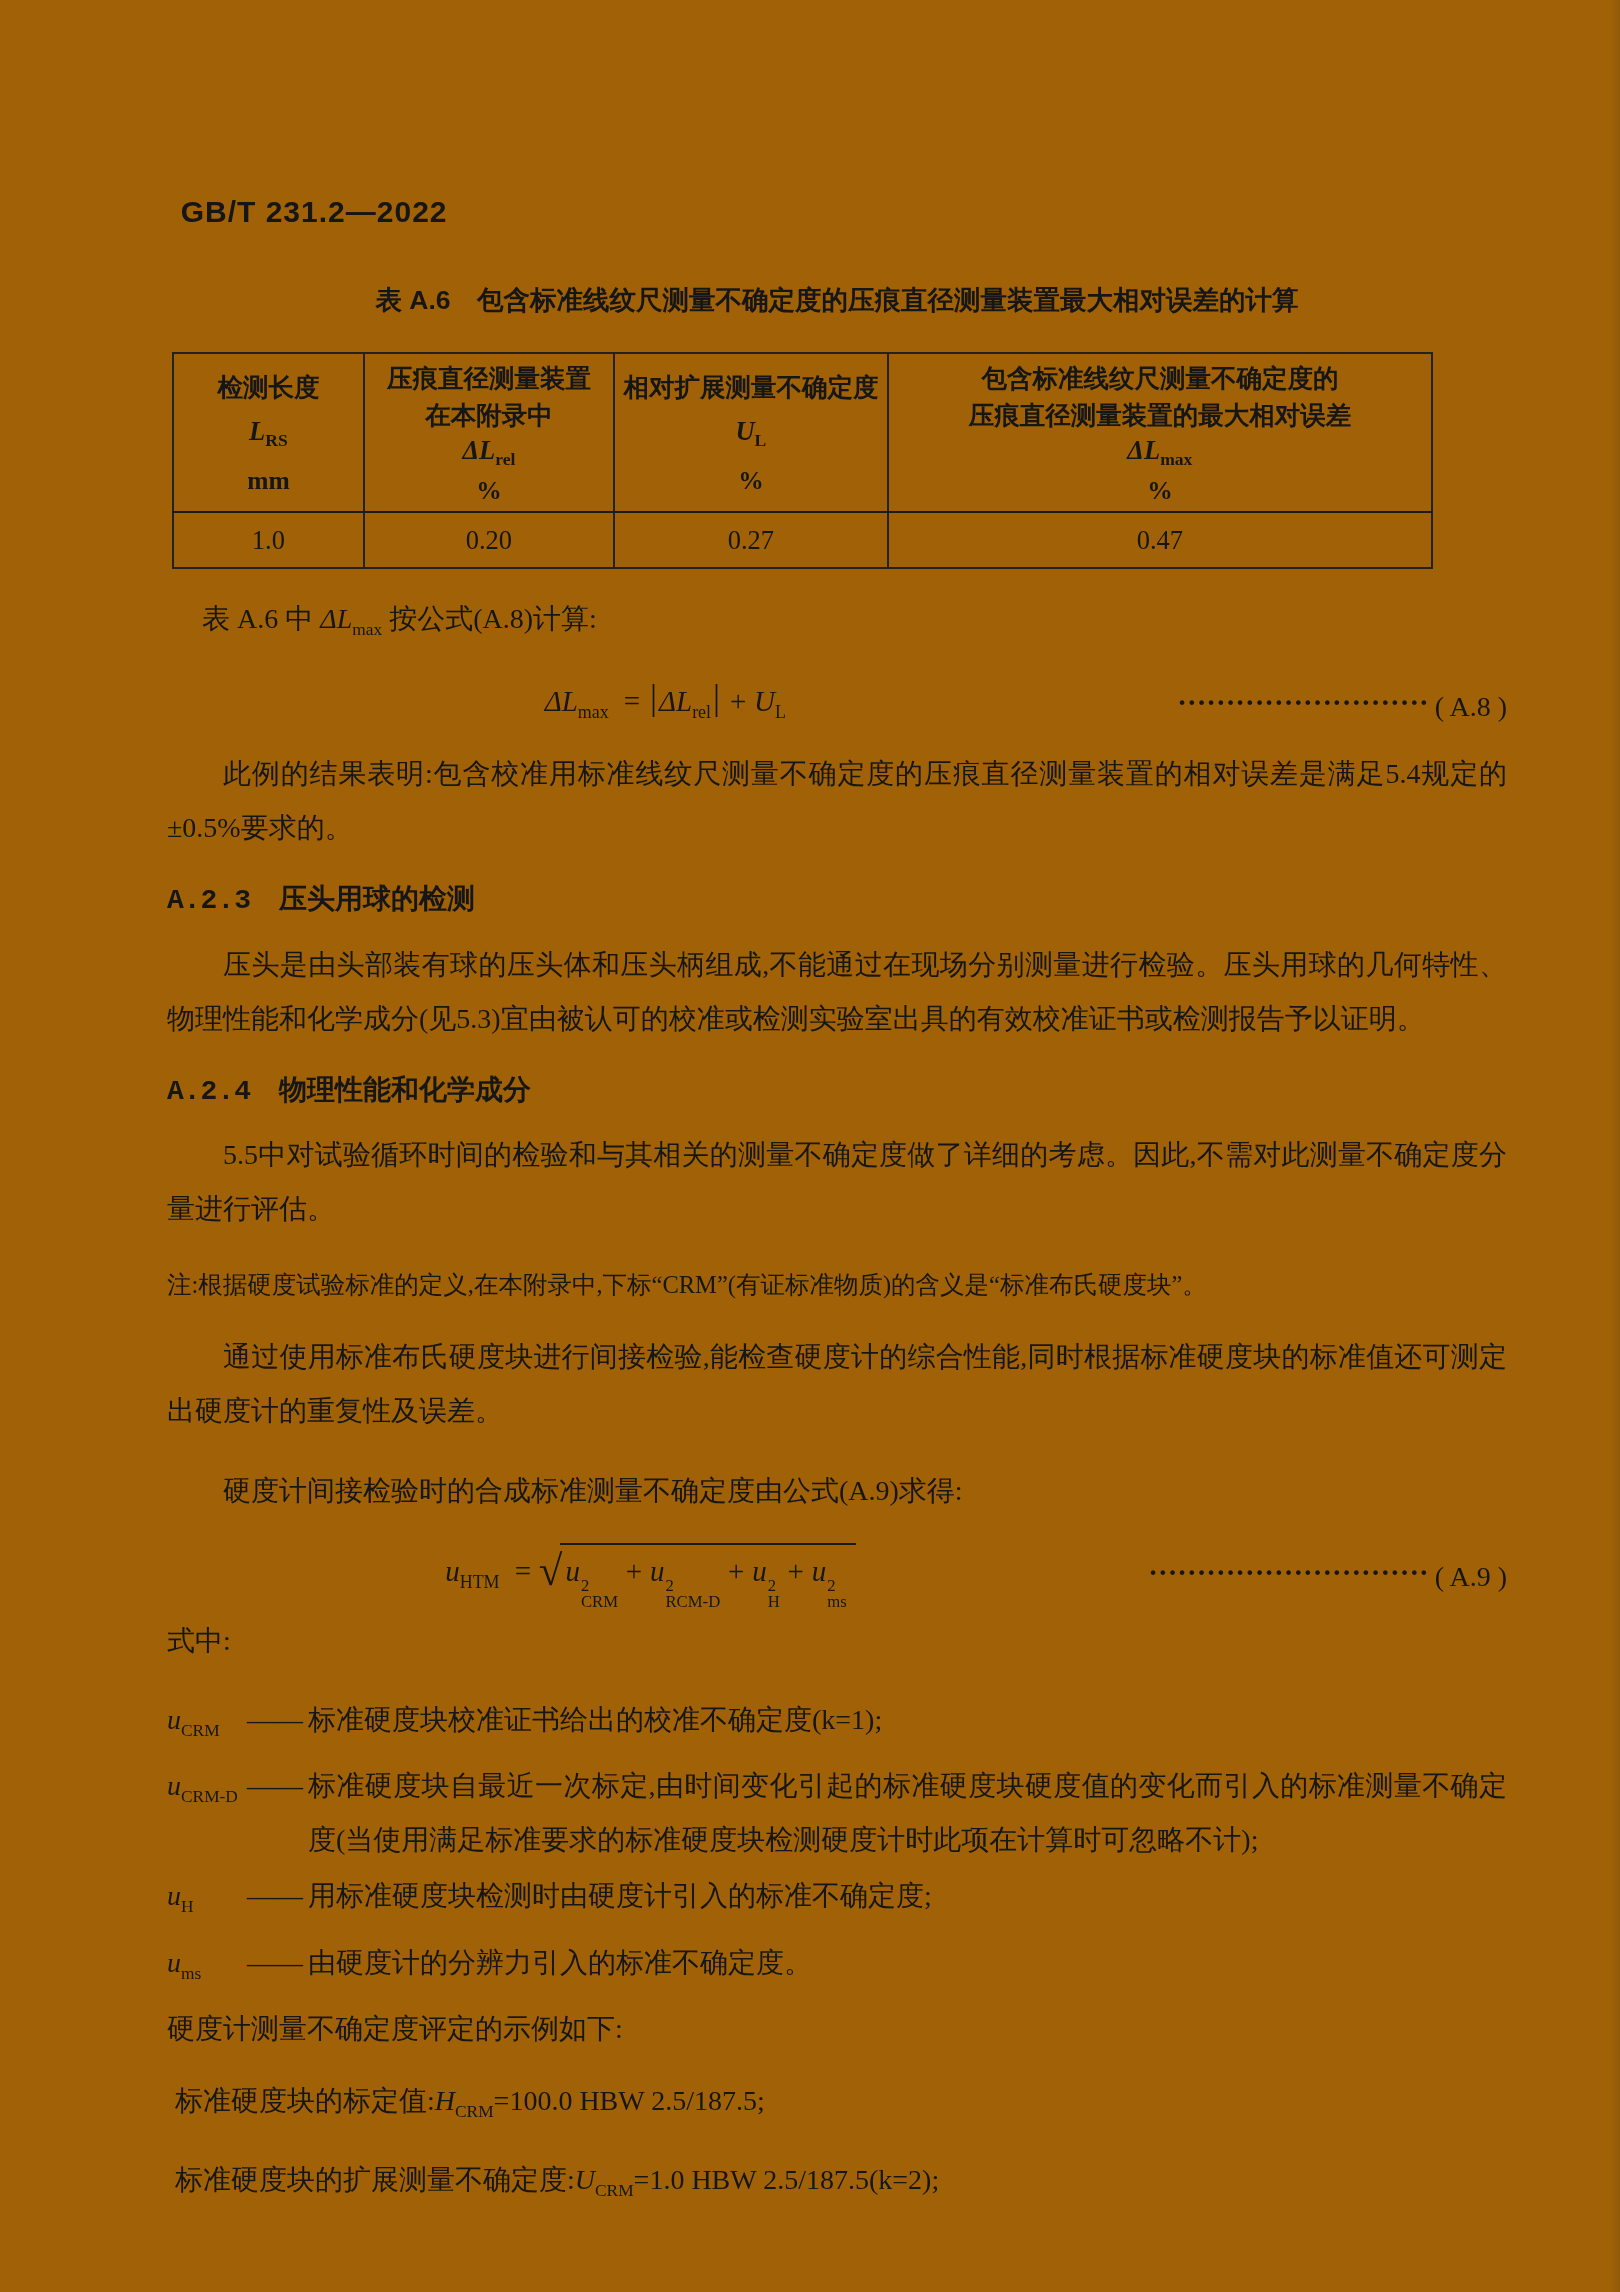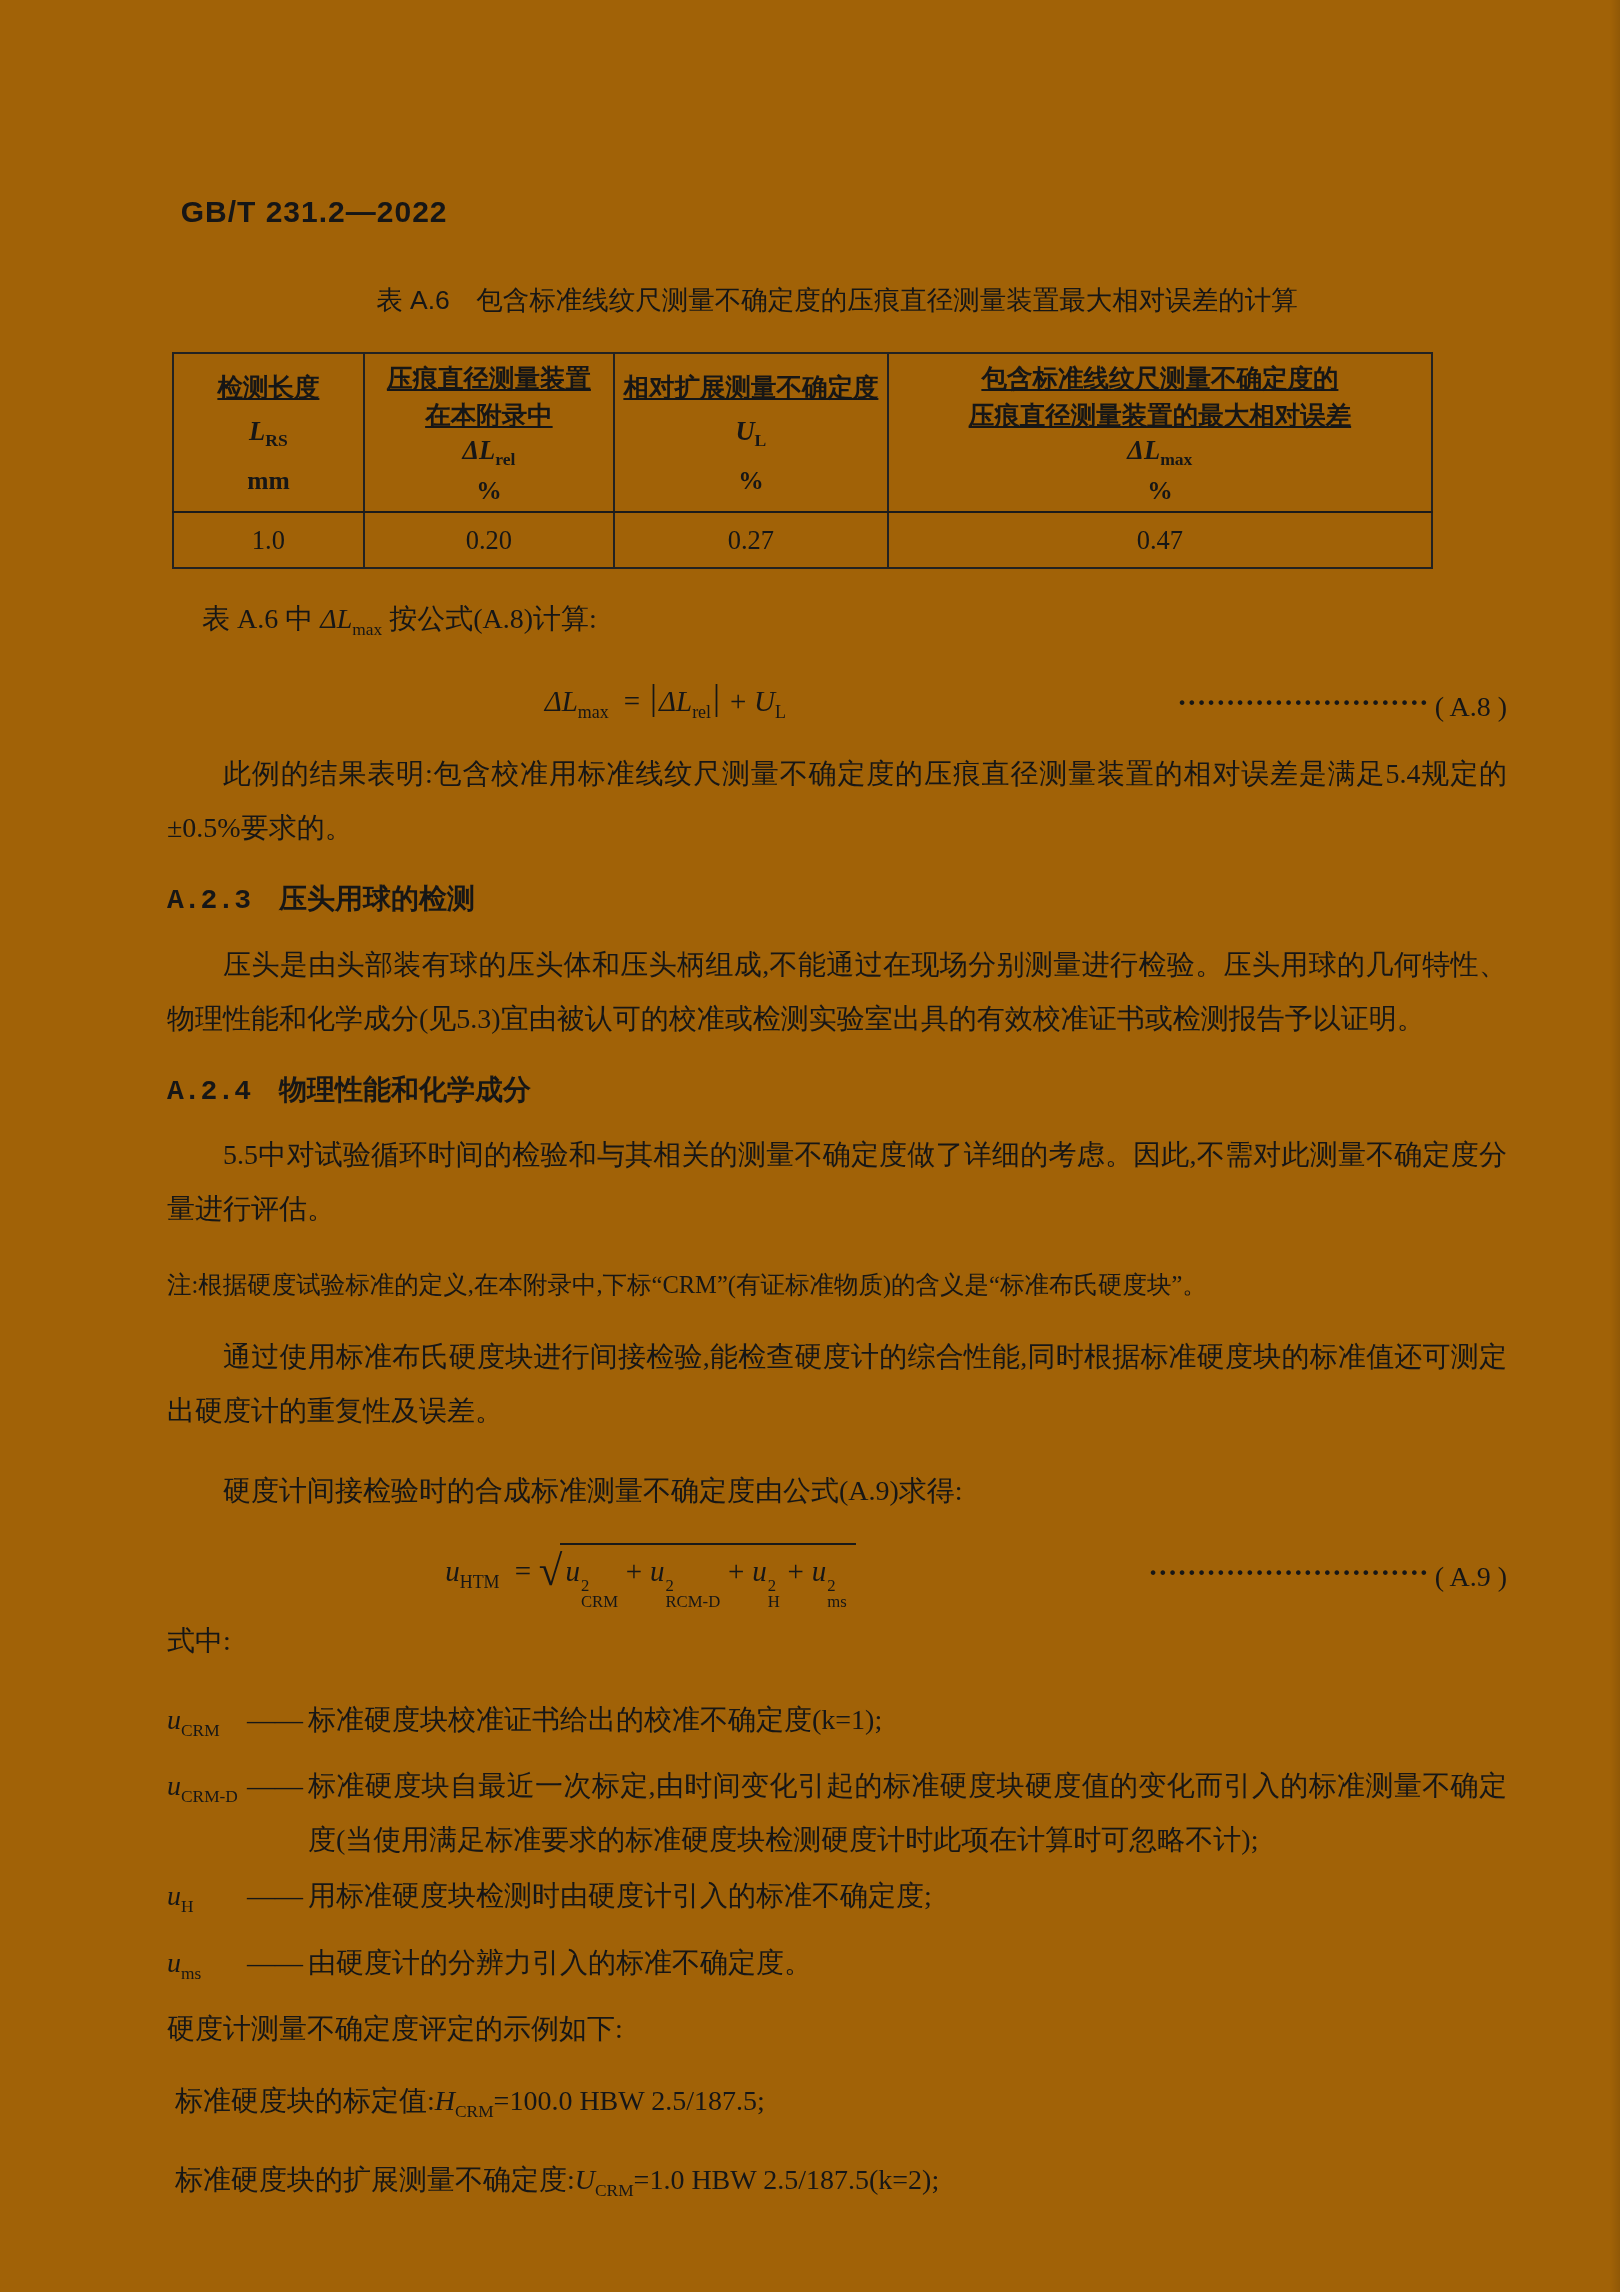--- a/index.html
+++ b/index.html
@@ -27,21 +27,21 @@
   .doc-header{
     margin:194px 0 0 13.7px;
     font-family:"Liberation Sans","DejaVu Sans",sans-serif;
     font-weight:700;font-size:30px;line-height:35px;
     letter-spacing:1px;
   }
   .table-title{
     margin-top:55px;
     text-align:center;
     font-family:"Liberation Sans","DejaVu Sans",sans-serif;
-    font-weight:400;font-size:26.5px;line-height:33px;
+    font-weight:700;font-size:26.5px;line-height:33px;
   }
   table.a6{
     margin-top:35px;margin-left:4.9px;
     border-collapse:collapse;
     width:1259px;
     table-layout:fixed;
   }
   table.a6 th, table.a6 td{
     border:2px solid #222;
     padding:0;
@@ -51,21 +51,20 @@
   .th-inner{
     height:149px;
     display:flex;flex-direction:column;
     justify-content:space-evenly;align-items:center;
     padding:3.9px 3.9px;
   }
   .th-cn{
     font-family:"Liberation Sans","DejaVu Sans",sans-serif;
     font-weight:700;font-size:25.5px;line-height:35px;
     white-space:nowrap;
-    text-decoration:underline;
   }
   .th-cn:empty{display:none;}
   .th-sym{font-size:26.5px;line-height:29px;}
   .th-sym i{font-style:italic;}
   .th-sym sub{font-size:17.6px;font-style:normal;}
   .th-unit{font-size:25.5px;line-height:27.4px;}
   table.a6 td{
     height:49px;text-align:center;vertical-align:middle;
     font-size:26.5px;
   }

